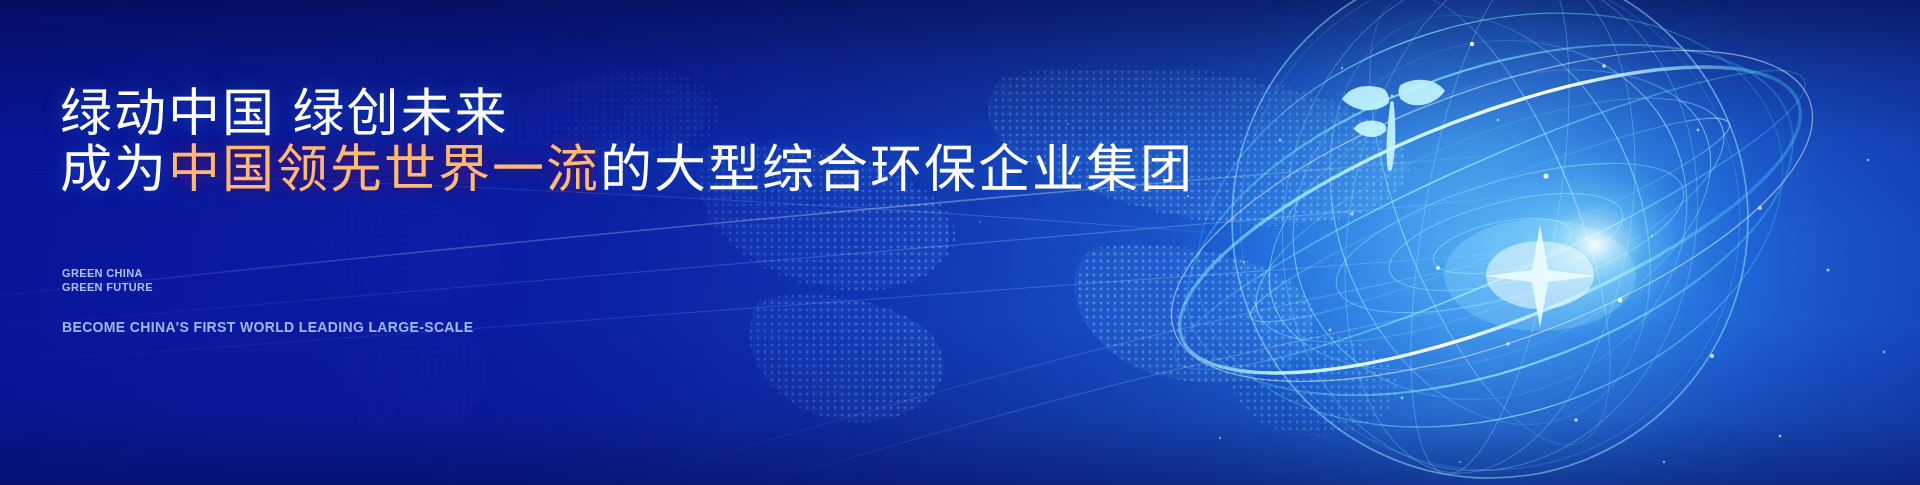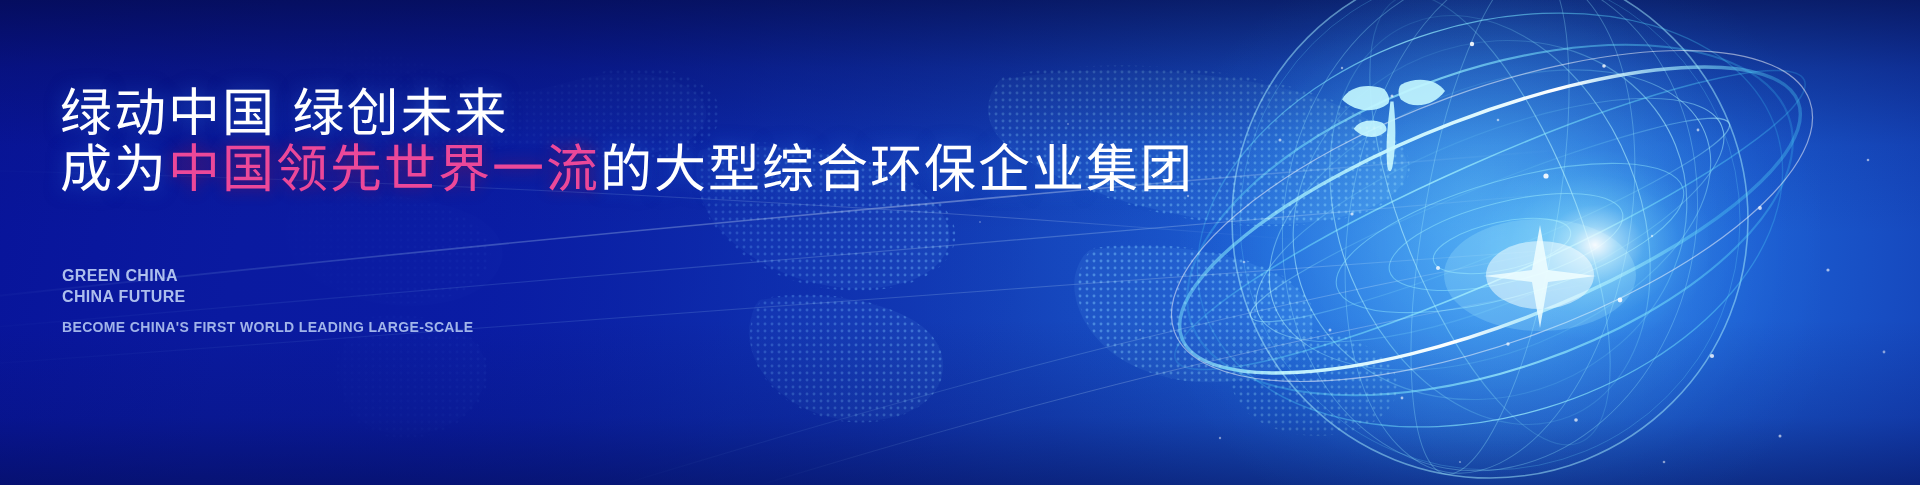--- a/index.html
+++ b/index.html
@@ -127,29 +127,29 @@
     left: 0;
     font-size: 52px;
     line-height: 1.06;
     color: #ffffff;
     letter-spacing: 2px;
     font-weight: 400;
     white-space: nowrap;
     text-shadow: 0 0 18px rgba(40,110,220,0.55);
   }
   .headline-2 .hl {
-    color: #ec4899;
+    color: #fdba74;
     text-shadow: 0 0 16px rgba(190,10,30,0.45);
   }
 
   .tagline-en {
     position: absolute;
     top: 258px;
     left: 2px;
-    font-size: 16px;
+    font-size: 11px;
     line-height: 1.30;
     font-weight: 700;
     letter-spacing: 0.35px;
     color: rgba(196,214,248,0.88);
     white-space: nowrap;
   }
   .subtitle-en {
     position: absolute;
     top: 310px;
     left: 2px;
@@ -365,21 +365,21 @@
   </div>
 
   <div class="content">
 
     <div class="headline-1">绿动中国  绿创未来</div>
 
     <div class="headline-2"><span>成为</span><span class="hl">中国领先世界一流</span><span>的大型综合环保企业集团</span></div>
 
     <div class="tagline-en">
       <div>GREEN CHINA</div>
-      <div>CHINA FUTURE</div>
+      <div>GREEN FUTURE</div>
     </div>
 
     <div class="subtitle-en">
       <div>BECOME CHINA'S FIRST WORLD LEADING LARGE-SCALE</div>
     </div>
 
   </div>
 </div>
 
 </body></html>

